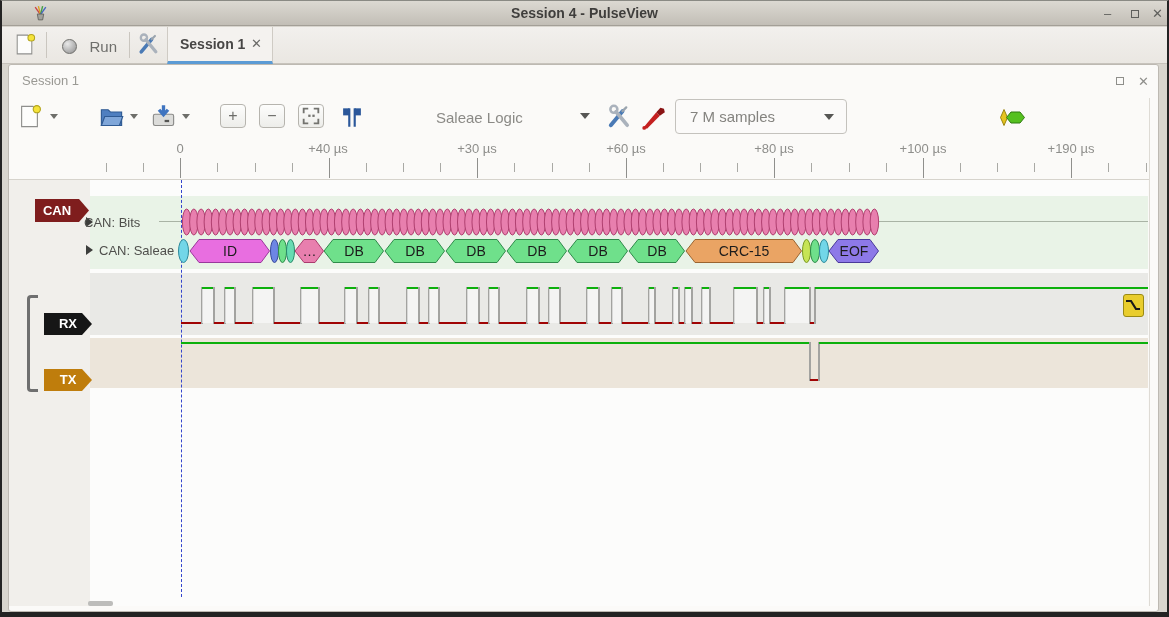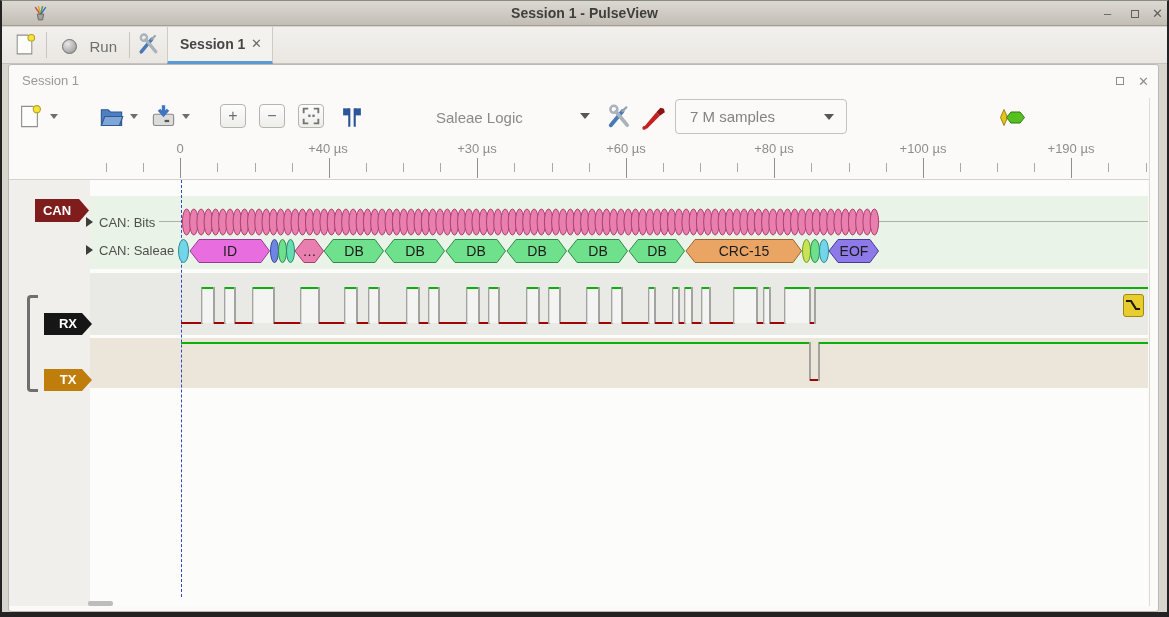--- a/index.html
+++ b/index.html
@@ -80,21 +80,21 @@
       <svg width="17" height="17" viewBox="0 0 16 16">
         <g stroke-width="1.3" fill="none">
           <path d="M8 9 L3 2" stroke="#c94444"></path>
             <path d="M8 9 L6 1" stroke="#dca222"></path>
           <path d="M8 9 L10 1" stroke="#44a044"></path>
             <path d="M8 9 L13 2" stroke="#4466c0"></path>
         </g>
         <path d="M5 8.5 h6 l-1 5.5 h-4 z" fill="#a2a29c" stroke="#5e5e5a" stroke-width="0.8"></path>
       </svg>
     </span>
-    <div class="title">Session 1 - PulseView</div>
+    <div class="title">Session 4 - PulseView</div>
     <span class="winglyph" style="left:1102px;">–</span>
     <span class="maxsq" style="left:1129px;"></span>
     <span class="winglyph" style="left:1150px;">✕</span>
   </div>
 
   <div class="maintb"></div>
   <span class="abs" style="left:10px;top:31px;">
     <svg width="25" height="25" viewBox="0 0 24 24">
       <path d="M5 3 h10 l4 4 v14 H5 z" fill="#fdfdfc" stroke="#8f8f8d"></path>
       <circle cx="18.5" cy="5.5" r="3.2" fill="#f5e33a" stroke="#b3a41e"></circle>
@@ -196,21 +196,21 @@
   <div class="traceb"></div>
   <div class="rstrip"></div>
 
   <div class="band" style="top:195px;height:73px;background:#e9f3e7;"></div>
   <div class="band" style="top:272px;height:62px;background:#e9e9e6;"></div>
   <div class="band" style="top:337px;height:50px;background:#ece5da;"></div>
 
   <div class="guideline"></div>
   <div class="tag" style="left:33px;top:198px;width:54px;background:#7f1d1d;filter:drop-shadow(0 0 1px #1f7a2e);padding-right:10px;">CAN</div>
   <span class="rowarrow" style="left:84px;top:216px;"></span>
-  <span class="rowlbl" style="left:97px;top:214px;">CAN: Bits</span>
+  <span class="rowlbl" style="left:82px;top:214px;">CAN: Bits</span>
   <span class="rowarrow" style="left:84px;top:244px;"></span>
   <span class="rowlbl" style="left:97px;top:242px;">CAN: Saleae</span>
 
   <div class="bracket"></div>
   <div class="tag" style="left:42px;top:312px;width:48px;height:22px;line-height:22px;background:#161616;">RX</div>
   <div class="tag" style="left:42px;top:368px;width:48px;height:22px;line-height:22px;background:#bf7d0c;filter:drop-shadow(0 0 1px #8a5a08);">TX</div>
 
   <div class="cursor"></div>
   <div class="trigger">
     <svg width="18" height="20" viewBox="0 0 18 18">

